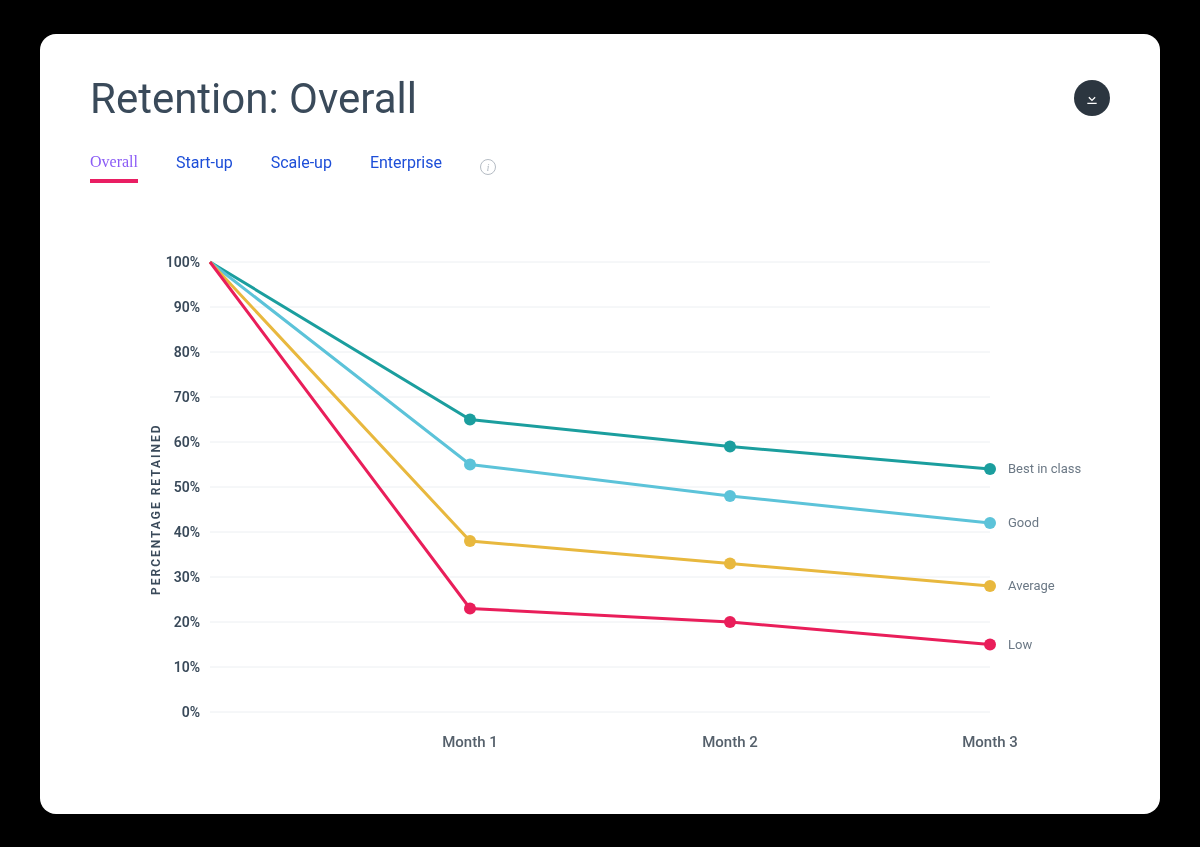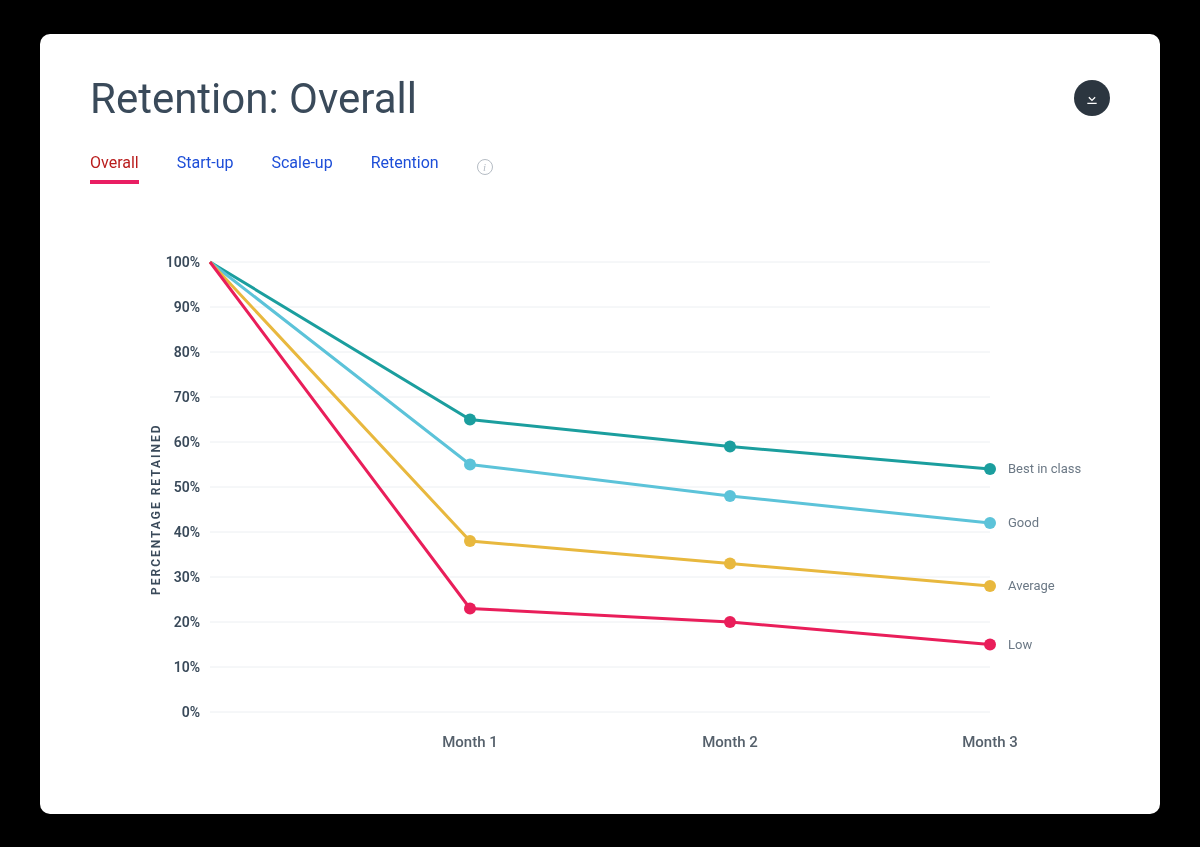--- a/index.html
+++ b/index.html
@@ -7,21 +7,21 @@
     background: #000;
     font-family: -apple-system, BlinkMacSystemFont, "Segoe UI", Roboto, Helvetica, Arial, sans-serif;
     width: 1200px;
     height: 847px;
     display: flex;
     align-items: center;
     justify-content: center;
   }
   .card {
     background: #fff;
-    border-radius: 10px;
+    border-radius: 16px;
     width: 1120px;
     height: 780px;
     padding: 40px 50px 20px 50px;
     box-shadow: 0 4px 20px rgba(0,0,0,0.3);
     position: relative;
   }
   .header-row {
     display: flex;
     align-items: center;
     justify-content: space-between;
@@ -49,21 +49,22 @@
     margin-top: 30px;
   }
   .tab {
     font-size: 16px;
     color: #1d4ed8;
     cursor: pointer;
     padding-bottom: 10px;
     position: relative;
   }
   .tab.active {
-    color: #b91c1c;
+    color: #8b5cf6;
+    font-family: Liberation Serif, serif;
   }
   .tab.active::after {
     content: "";
     position: absolute;
     left: 0; right: 0; bottom: -2px;
     height: 4px;
     background: #e91e63;
   }
   .info-icon {
     width: 16px; height: 16px;
@@ -112,21 +113,21 @@
       <svg viewBox="0 0 24 24">
         <path d="M12 3v11.2l4-4 1.4 1.4L12 17 6.6 11.6 8 10.2l4 4V3h0zM5 19h14v2H5v-2z"></path>
       </svg>
     </div>
   </div>
 
   <div class="tabs">
     <div class="tab active">Overall</div>
     <div class="tab">Start-up</div>
     <div class="tab">Scale-up</div>
-    <div class="tab">Retention</div>
+    <div class="tab">Enterprise</div>
     <div class="info-icon">i</div>
   </div>
 
   <div class="chart-area">
     <div class="ylabel-wrap">PERCENTAGE  RETAINED</div>
     <div class="plot-wrap">
       <svg class="plot" viewBox="0 0 960 520" preserveAspectRatio="none">
           <line x1="60" y1="460" x2="840" y2="460" stroke="#eceff2" stroke-width="1"></line>
           <text x="50" y="465" text-anchor="end" font-size="14" font-weight="600" fill="#3a4a5a">0%</text>
           <line x1="60" y1="415" x2="840" y2="415" stroke="#eceff2" stroke-width="1"></line>

